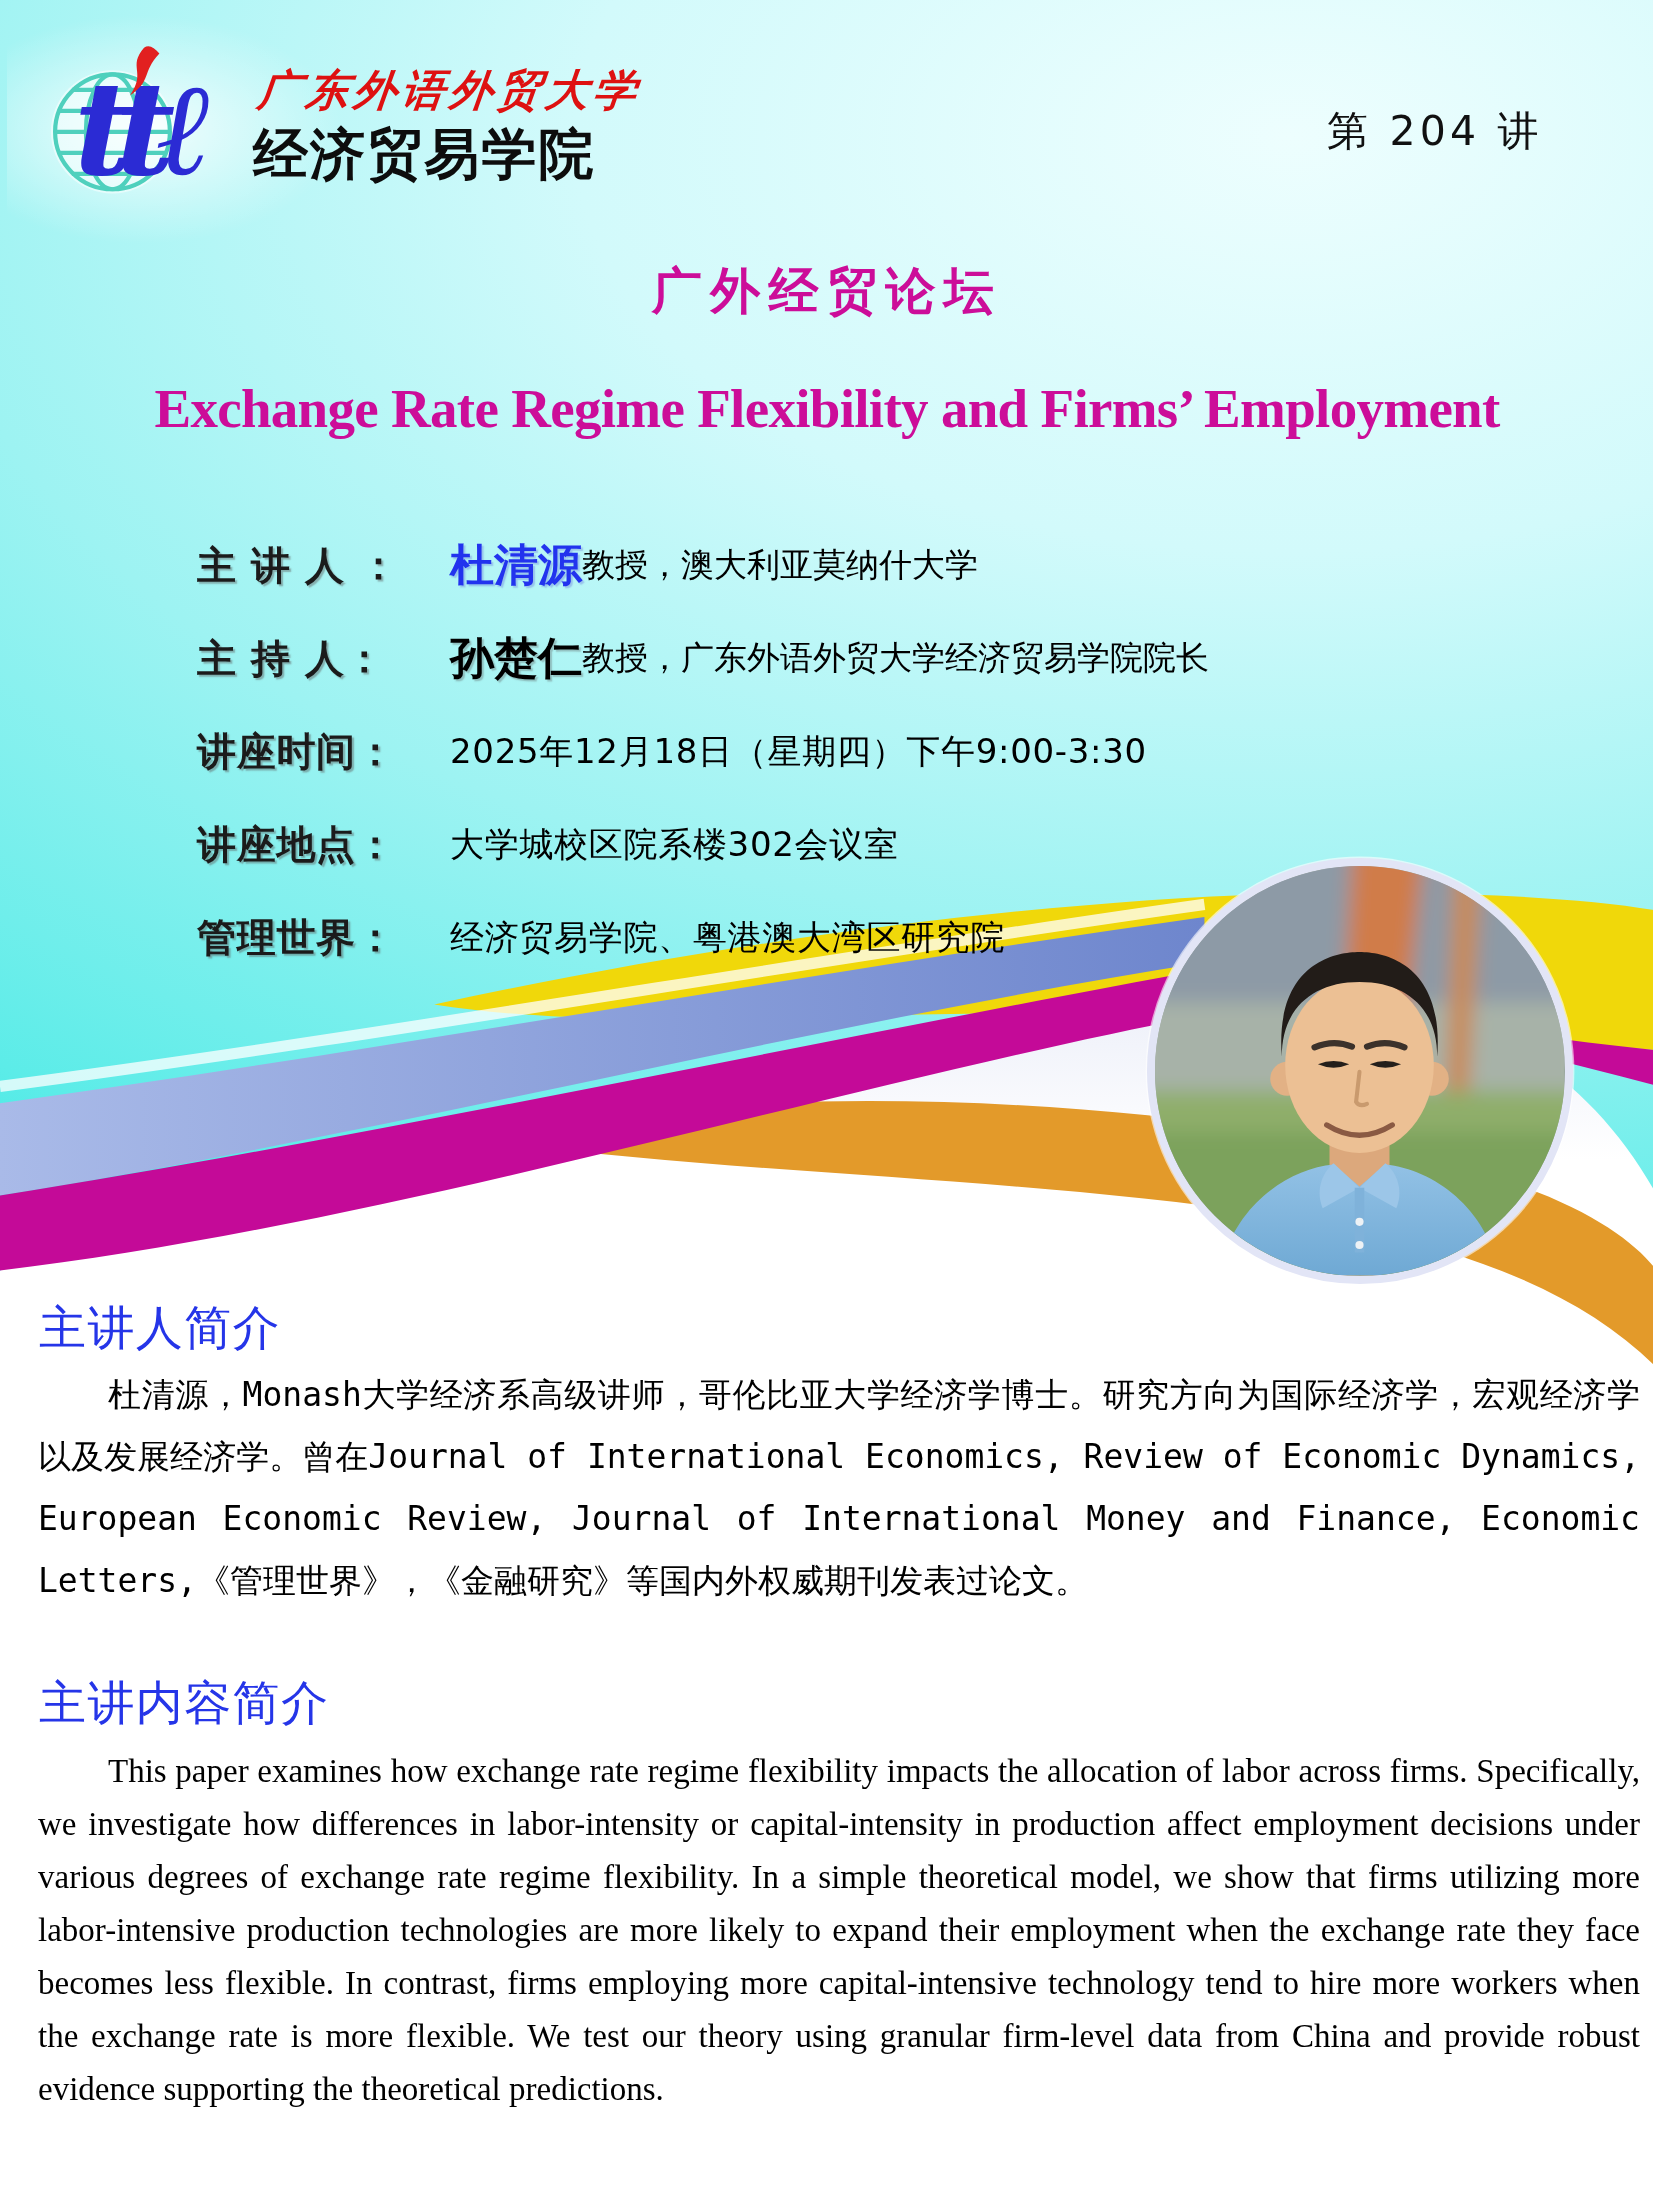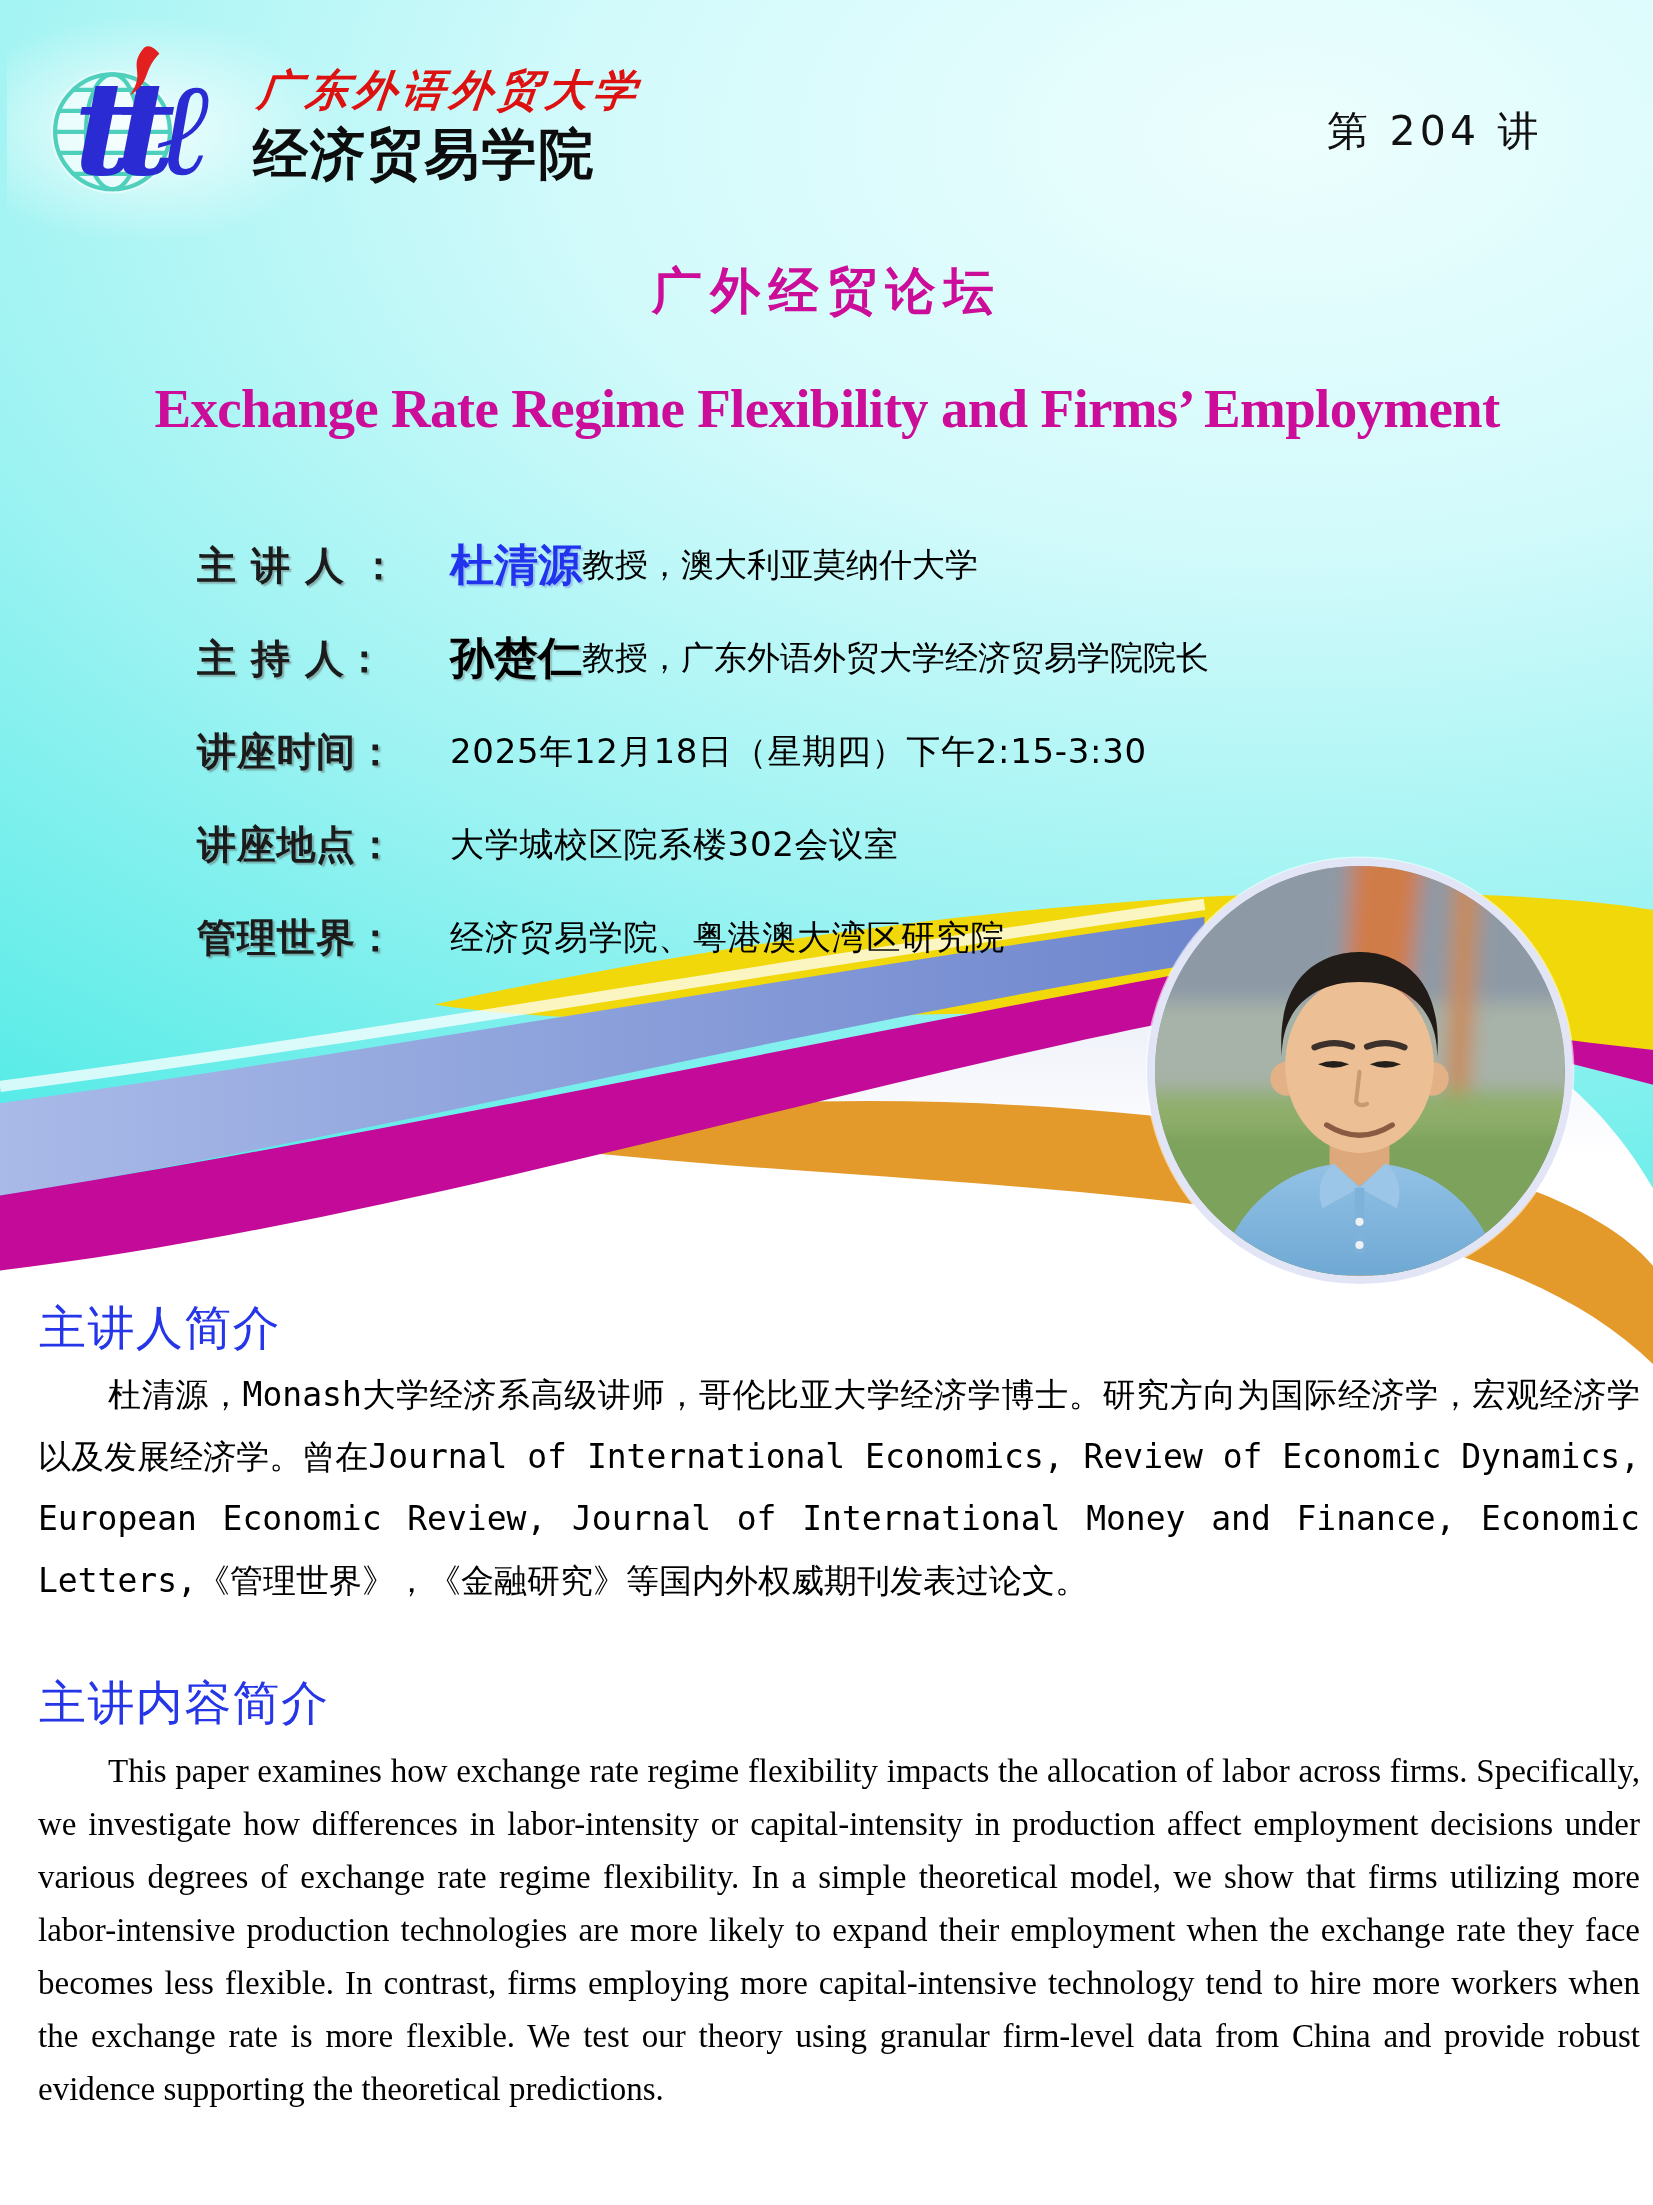--- a/index.html
+++ b/index.html
@@ -130,21 +130,21 @@
       <span class="dname blue">杜清源</span>
       <span class="dsuffix">教授，澳大利亚莫纳什大学</span>
     </div>
     <div class="detail-row">
       <span class="dlabel">主 持 人：</span>
       <span class="dname">孙楚仁</span>
       <span class="dsuffix">教授，广东外语外贸大学经济贸易学院院长</span>
     </div>
     <div class="detail-row">
       <span class="dlabel">讲座时间：</span>
-      <span class="dvalue">2025年12月18日（星期四）下午2:15-3:30</span>
+      <span class="dvalue">2025年12月18日（星期四）下午9:00-3:30</span>
     </div>
     <div class="detail-row">
       <span class="dlabel">讲座地点：</span>
       <span class="dvalue">大学城校区院系楼302会议室</span>
     </div>
     <div class="detail-row">
       <span class="dlabel">管理世界：</span>
       <span class="dvalue">经济贸易学院、粤港澳大湾区研究院</span>
     </div>
   </div>

